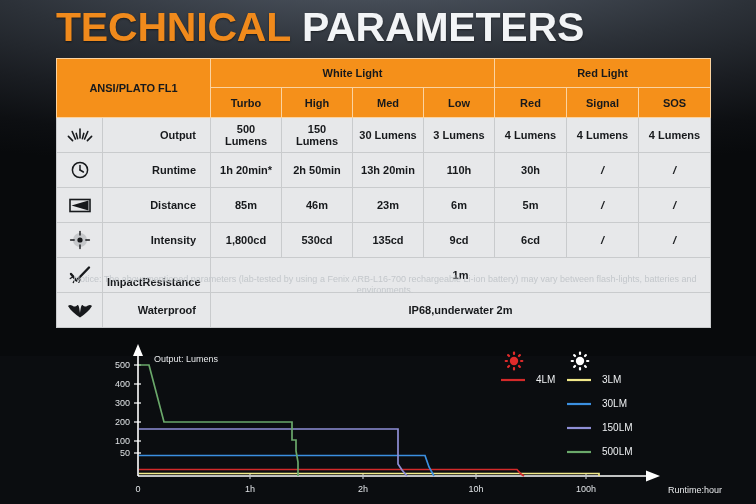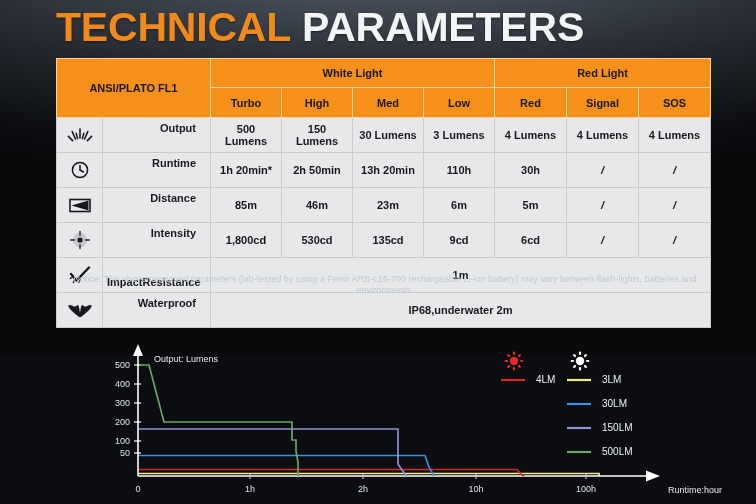--- a/index.html
+++ b/index.html
@@ -31,21 +31,21 @@
     border:1px solid #c9cbcd;
     font-size:11px;color:#17191c;text-align:center;
     padding:4px;font-weight:bold;
   }
   .hdr{background:#f5901a;border-color:#fbd3a0 !important;color:#151719;height:20px;font-size:10.5px;}
   .hdr.sub{height:21px;margin-top:8px;}
   .ansi{background:#f5901a;border-color:#fbd3a0 !important;font-size:10.5px;margin-left:9px;}
   .body-cell{background:#e7e8ea;height:26px;font-weight:normal;font-size:10.5px;color:#202225;}
   .lbl-cell{background:#e7e8ea;height:26px;font-weight:bold;font-size:11px;color:#121417;text-align:left;}
   .icon-cell{background:#e7e8ea;width:46px;text-align:center;vertical-align:middle;}
-  .rowlabel{display:flex;align-items:flex-start;justify-content:flex-end;padding-right:10px;height:100%;}
+  .rowlabel{display:flex;align-items:center;justify-content:flex-end;padding-right:10px;height:100%;}
   .two-line{line-height:11px;}
   .slash{color:#9a9da1;font-style:italic;font-weight:normal;}
   svg.ico{display:block;margin:0 auto;}
 
   
   #notice{position:absolute;left:57px;top:274px;width:656px;color:#c3c7cb;font-size:9px;line-height:11.3px;}
   #notice p{margin:0 0 5px 0;text-align:center;}
 
   
   #chart{position:absolute;left:8px;top:336px;width:756px;height:168px;}

